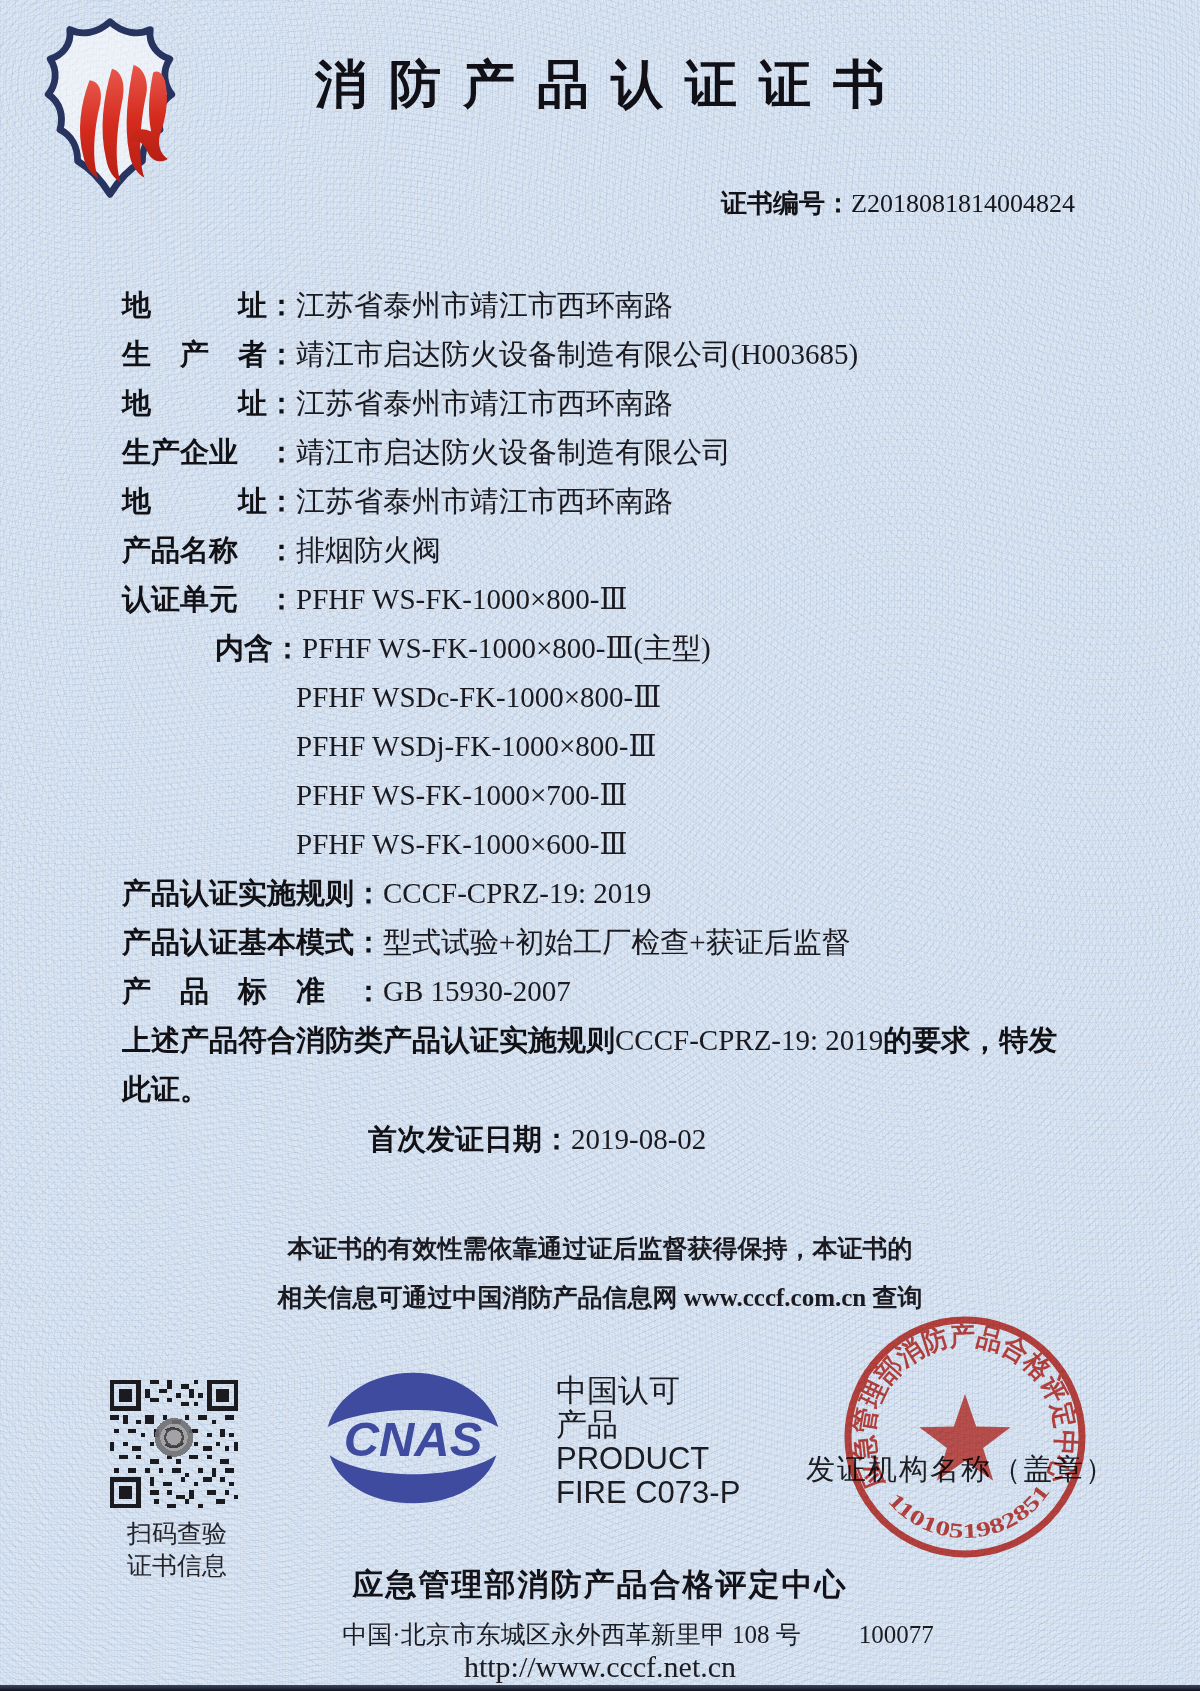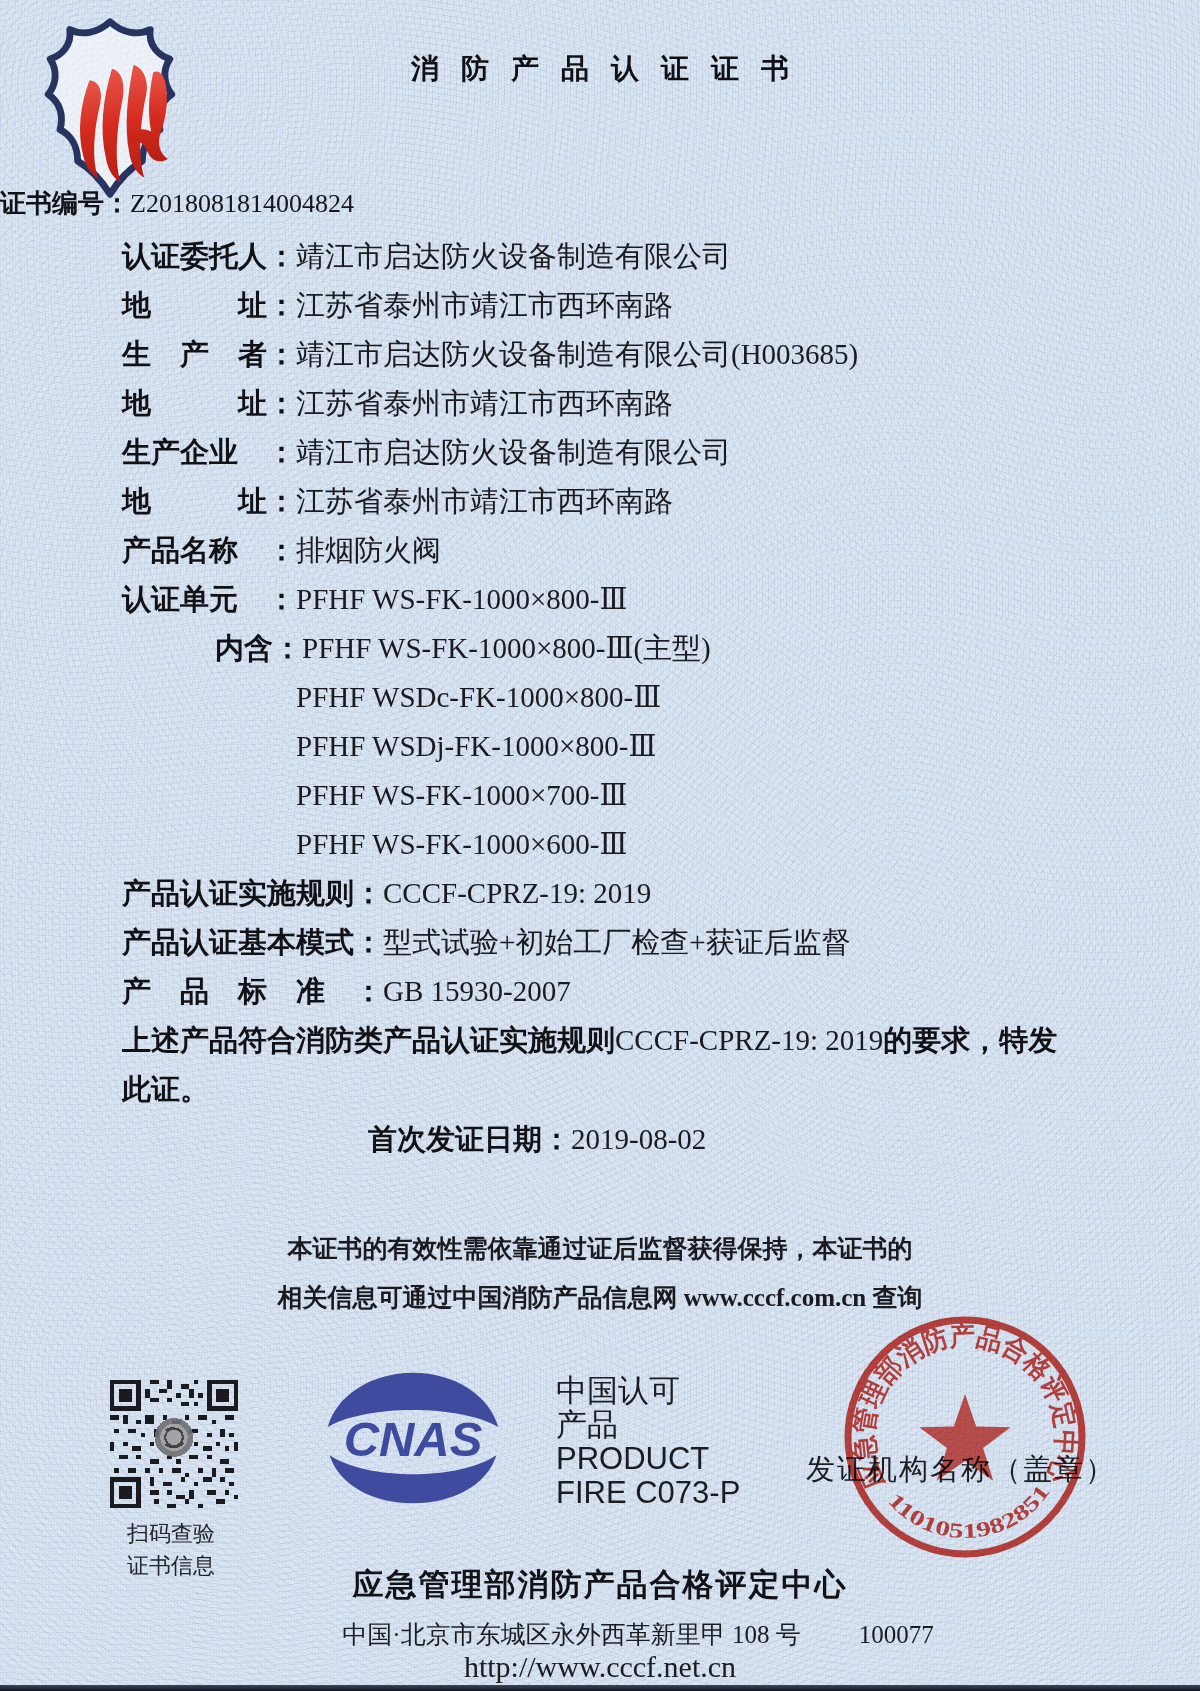--- a/index.html
+++ b/index.html
@@ -16,33 +16,33 @@
       repeating-linear-gradient(90deg, rgba(120,150,200,.07) 0 1px, rgba(0,0,0,0) 1px 3px),
       #dde7f2;
   }
   .abs{position:absolute;}
   .line{position:absolute;font-size:29px;line-height:1.15;white-space:nowrap;color:#1a1a20;}
   .lbl{font-weight:700;color:#111116;}
   .val{font-weight:400;}
   .title{
     position:absolute;top:50px;left:0;width:100%;text-align:center;
     font-family:"Liberation Sans","DejaVu Sans",sans-serif;
-    font-size:28px;font-weight:700;letter-spacing:22px;padding-left:22px;
+    font-size:52px;font-weight:700;letter-spacing:22px;padding-left:22px;
     box-sizing:border-box;color:#101016;
   }
   .subtitle{
     position:absolute;top:118px;left:0;width:100%;text-align:center;
     font-family:"Liberation Sans","DejaVu Sans",sans-serif;
     font-size:26px;font-weight:400;letter-spacing:.5px;color:#17171d;
   }
-  .certno{position:absolute;top:186px;left:0;width:1075px;text-align:left;font-size:26px;}
+  .certno{position:absolute;top:186px;left:0;width:1075px;text-align:right;font-size:26px;}
   .statement .code{font-weight:400;}
   .center{left:0;width:1200px;text-align:center;}
   .notice{font-weight:700;font-size:25px;}
-  .qr-caption{position:absolute;left:127px;top:1518px;font-size:22px;line-height:32px;color:#23232a;text-align:center;}
+  .qr-caption{position:absolute;left:127px;top:1518px;font-size:25px;line-height:32px;color:#23232a;text-align:center;}
   .cnas-text{position:absolute;left:556px;top:1374px;font-size:31px;line-height:34px;color:#1b1b22;}
   .cnas-text .latin{font-family:"Liberation Sans","DejaVu Sans",sans-serif;}
   .stamp-overlay{position:absolute;left:806px;top:1450px;font-size:29px;letter-spacing:2px;color:#1d1d24;}
   .stamp-svg{position:absolute;left:830px;top:1302px;mix-blend-mode:multiply;opacity:.93;}
   .footer-org{position:absolute;top:1564px;font-size:31px;font-weight:700;letter-spacing:2px;color:#121218;}
   .footer-addr{position:absolute;top:1618px;font-size:25px;color:#1b1b22;margin-left:38px;}
   .footer-addr .gap{display:inline-block;width:58px;}
   .footer-url{position:absolute;top:1650px;font-size:30px;color:#1b1b22;}
   .bottom-strip{position:absolute;left:0;bottom:0;width:100%;height:6px;
     background:linear-gradient(#3a4863,#11131d);}
@@ -70,23 +70,20 @@
       <path d="M109 54 C103 84 99 116 105 146 C107 157 113 165 120 169 C113 146 116 112 122 84 C125 69 118 56 109 54 Z"></path>
       <path d="M129 62 C125 82 123 102 127 122 C114 116 105 122 103 133 C111 128 119 133 123 142 C127 152 136 155 144 150 C135 144 133 133 137 122 C143 106 145 86 141 70 C138 61 133 59 129 62 Z"></path>
     </g>
   </svg>
 
   <div class="title">消防产品认证证书</div>
   <div class="certno">
     <span class="lbl">证书编号：</span><span class="val">Z2018081814004824</span>
   </div>
 
-  <div class="line" style="top:240px;left:122px">
-    <span class="lbl">认证委托人：</span><span class="val">靖江市启达防火设备制造有限公司</span>
-  </div>
   <div class="line" style="top:289px;left:122px">
     <span class="lbl">地　　　址：</span><span class="val">江苏省泰州市靖江市西环南路</span>
   </div>
   <div class="line" style="top:338px;left:122px">
     <span class="lbl">生　产　者：</span><span class="val">靖江市启达防火设备制造有限公司(H003685)</span>
   </div>
   <div class="line" style="top:387px;left:122px">
     <span class="lbl">地　　　址：</span><span class="val">江苏省泰州市靖江市西环南路</span>
   </div>
   <div class="line" style="top:436px;left:122px">

